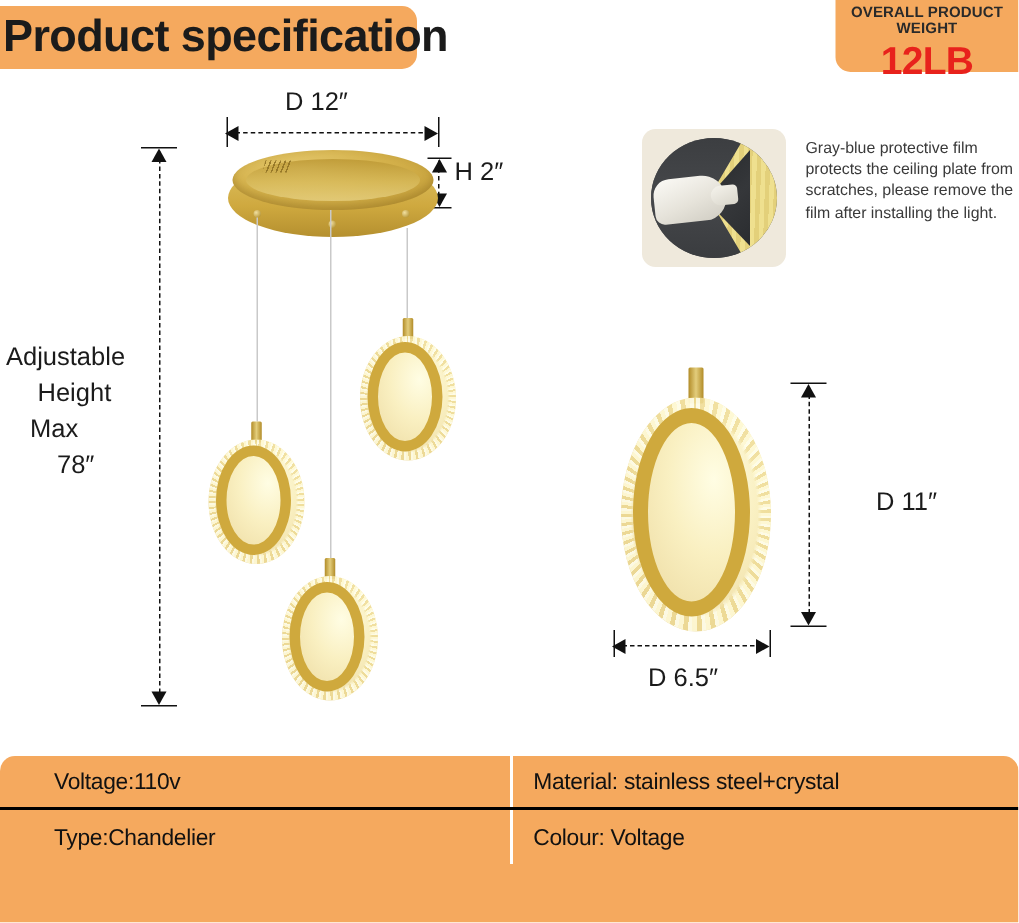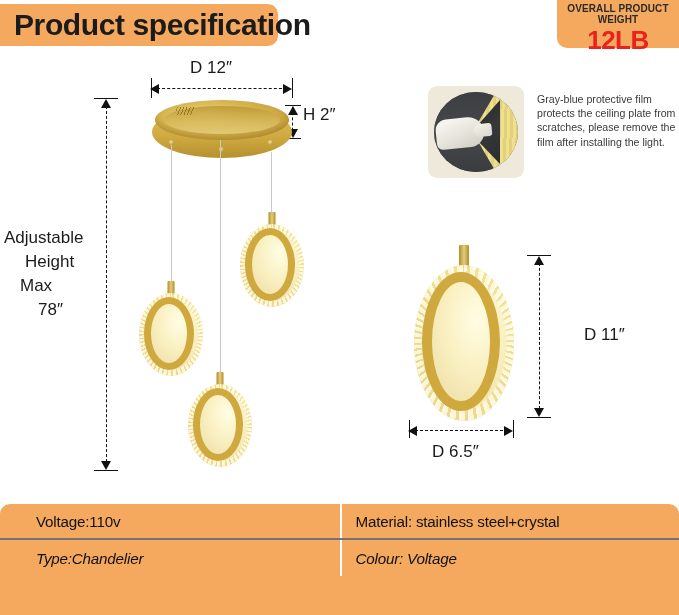--- a/index.html
+++ b/index.html
@@ -20,21 +20,21 @@
   .title-badge {
     position: absolute;
     left: 0;
     top: 4px;
     width: 278px;
     height: 42px;
     background: #f5a95e;
     border-radius: 0 10px 10px 0;
     display: flex;
     align-items: center;
-    padding-left: 14px;
+    padding-left: 2px;
     box-sizing: border-box;
   }
   .title-badge .title-text {
     font-size: 30px;
     font-weight: bold;
     letter-spacing: -0.4px;
     color: #1b1b1b;
     white-space: nowrap;
   }
 
@@ -244,24 +244,24 @@
     top: 504px;
     width: 679px;
     height: 111px;
     background: #f5a95e;
     border-radius: 10px 10px 0 0;
     overflow: hidden;
   }
   .spec-row {
     display: flex;
     height: 36px;
-    border-bottom: 2px solid #737373;
-    box-sizing: border-box;
-  }
-  .spec-row:last-child { border-bottom: none; font-style: italic; }
+    border-bottom: 2px solid #000000;
+    box-sizing: border-box;
+  }
+  .spec-row:last-child { border-bottom: none; }
   .spec-cell {
     flex: 0 0 50%;
     display: flex;
     align-items: center;
     padding-left: 36px;
     box-sizing: border-box;
     font-size: 15.2px;
     color: #111111;
     white-space: nowrap;
     letter-spacing: -0.2px;

